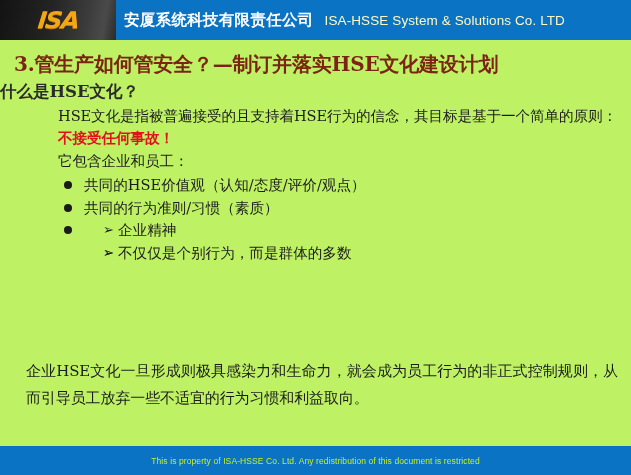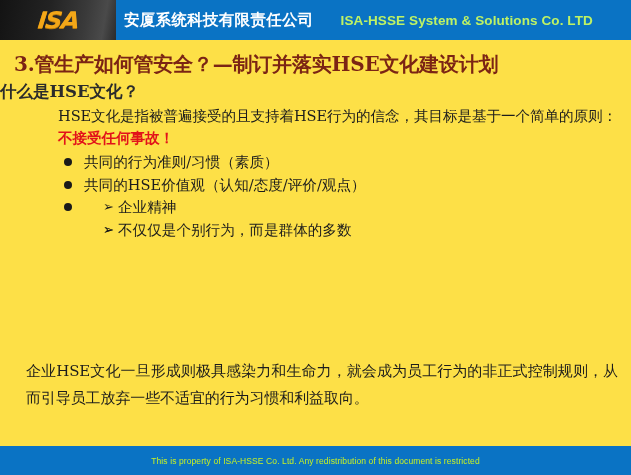--- a/index.html
+++ b/index.html
@@ -50,46 +50,46 @@
     transform: skewX(-6deg) scaleX(1.05);
     text-shadow: 0 1px 0 #b8780a;
   }
   #header-titles {
     position: absolute;
     left: 124px;
     top: 0;
     height: 40px;
     display: flex;
     align-items: center;
-    gap: 27px;
+    gap: 11px;
     white-space: nowrap;
   }
   .hdr-cn {
     font-family: "DejaVu Sans", sans-serif;
     font-size: 15.5px;
     font-weight: bold;
     color: #FFFFFF;
     letter-spacing: 0.3px;
   }
   .hdr-en {
     font-family: "Liberation Sans", sans-serif;
     font-size: 13.5px;
-    font-weight: bold;
-    color: #bef264;
+    font-weight: normal;
+    color: #fef9c3;
     letter-spacing: 0.1px;
   }
 
   
   #content {
     position: absolute;
     left: 0;
     top: 40px;
     width: 631px;
     height: 406px;
-    background: #fde047;
+    background: #bef264;
   }
   #title-main {
     position: absolute;
     left: 14px;
     top: 11px;
     width: 604px;
     font-family: "DejaVu Serif", serif;
     font-size: 20px;
     font-weight: bold;
     color: #7B2414;
@@ -231,29 +231,30 @@
 
     <div id="title-main">3.管生产如何管安全？—制订并落实HSE文化建设计划</div>
     <div id="title-sub">什么是HSE文化？</div>
 
     <div id="body-block">
 
       <div class="para">
         <span>HSE文化是指被普遍接受的且支持着HSE行为的信念，其目标是基于一个简单的原则：</span><span class="red-bold">不接受任何事故！</span>
       </div>
 
+      <div class="para lead-in">它包含企业和员工：</div>
 
       <ul class="bullets">
         <li>
           <span class="disc"></span>
-          <span>共同的行为准则/习惯（素质）</span>
+          <span>共同的HSE价值观（认知/态度/评价/观点）</span>
         </li>
         <li>
           <span class="disc"></span>
-          <span>共同的HSE价值观（认知/态度/评价/观点）</span>
+          <span>共同的行为准则/习惯（素质）</span>
         </li>
         <li>
           <span class="disc"></span>
           <ul class="arrows">
             <li>
               <span class="arrow">➢</span>
               <span>企业精神</span>
             </li>
             <li>
               <span class="arrow">➢</span>

